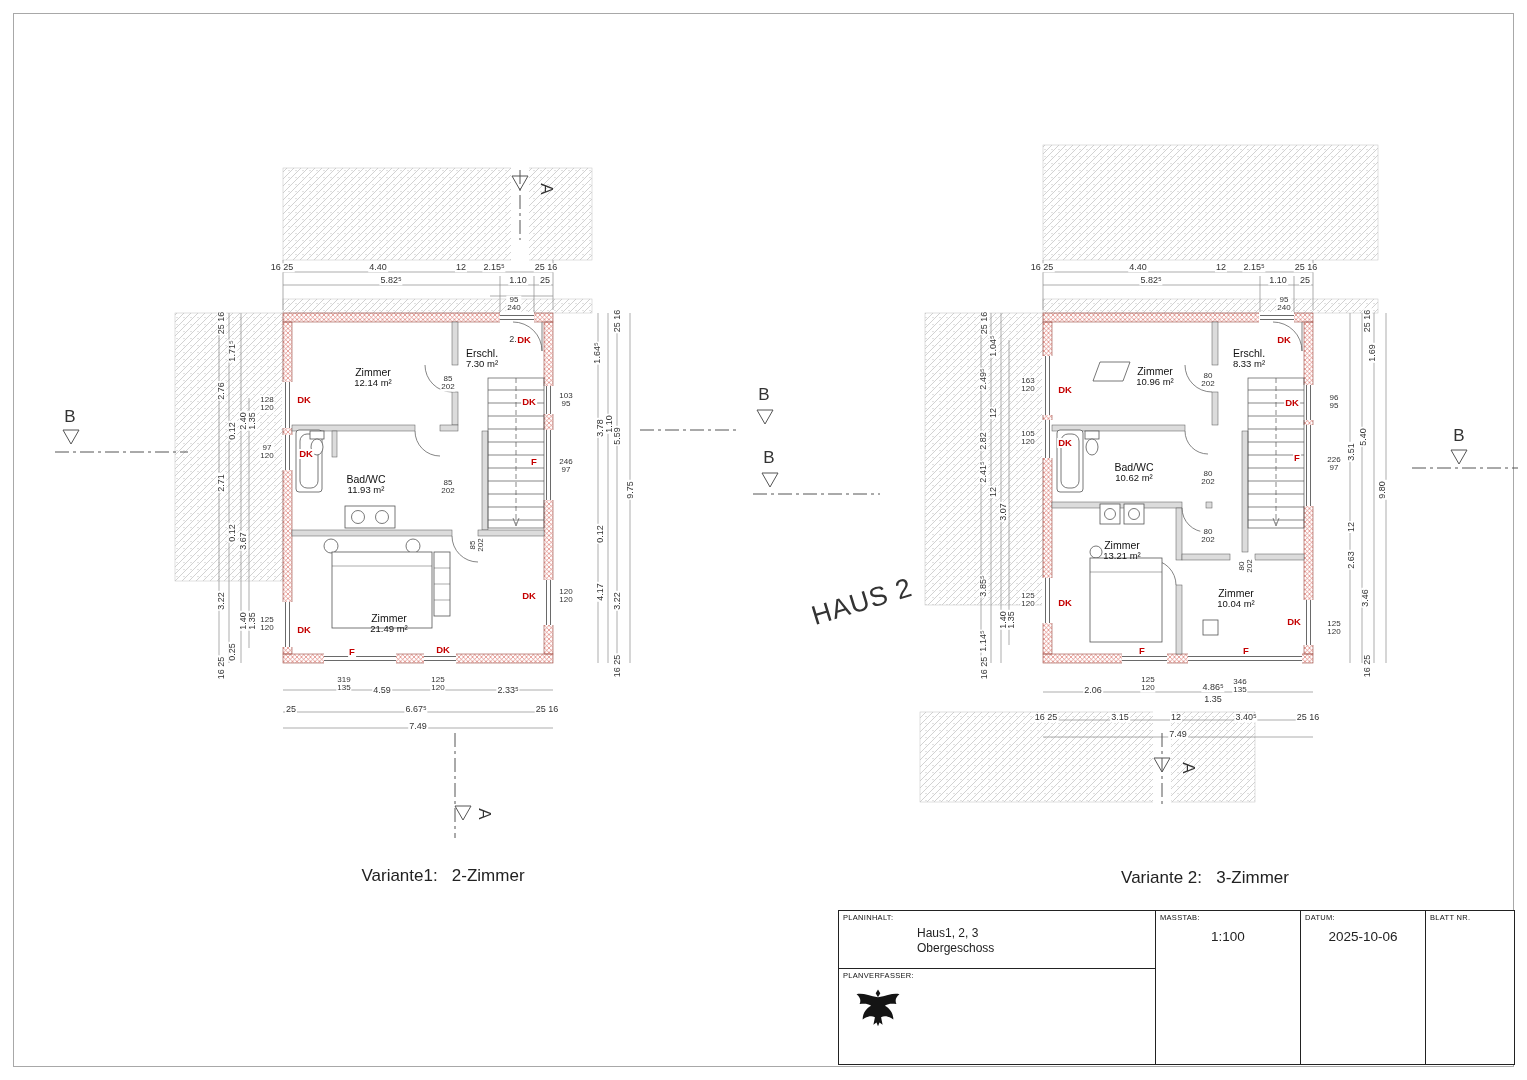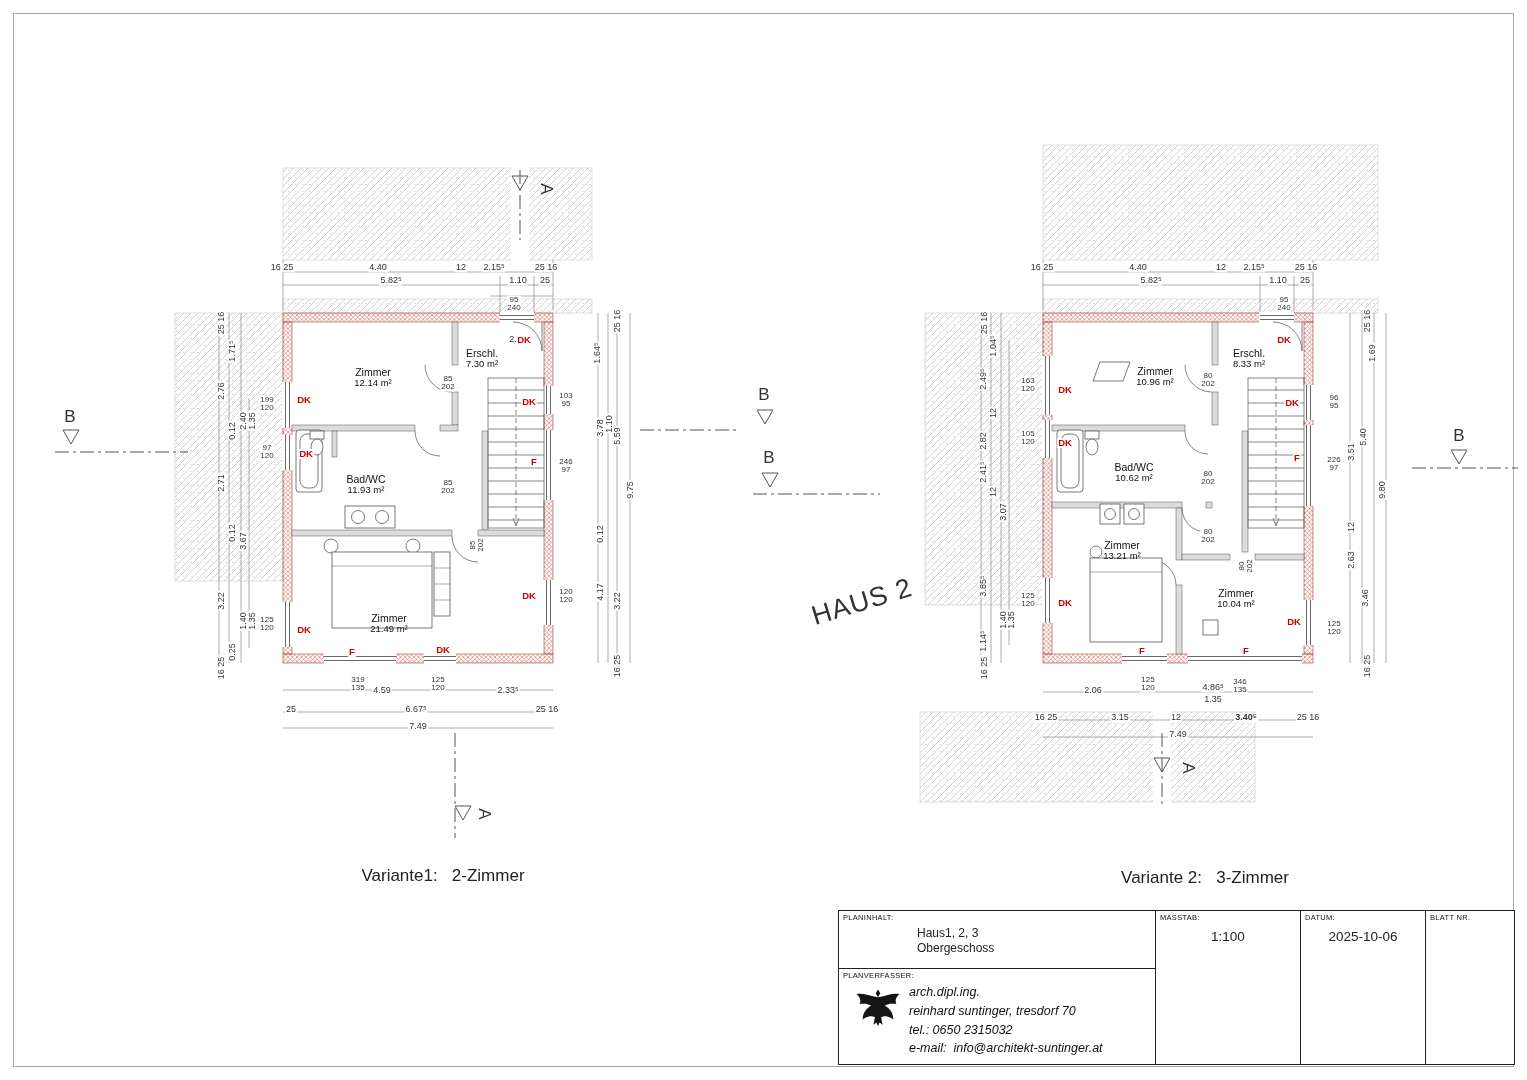--- a/index.html
+++ b/index.html
@@ -329,21 +329,21 @@
       <div class="lbl dim" style="left: 418px; top: 727px; transform: translate(-50%, -50%);">
         <div>7.49</div>
       </div>
     </div>
   <div>
       <div class="lbl tag" style="left: 514px; top: 304px; transform: translate(-50%, -50%);">
         <div>95</div>
         <div>240</div>
       </div>
       <div class="lbl tag" style="left: 267px; top: 404px; transform: translate(-50%, -50%);">
-        <div>199</div>
+        <div>128</div>
         <div>120</div>
       </div>
       <div class="lbl tag" style="left: 267px; top: 452px; transform: translate(-50%, -50%);">
         <div>97</div>
         <div>120</div>
       </div>
       <div class="lbl tag" style="left: 267px; top: 624px; transform: translate(-50%, -50%);">
         <div>125</div>
         <div>120</div>
       </div>
@@ -352,21 +352,21 @@
         <div>95</div>
       </div>
       <div class="lbl tag" style="left: 566px; top: 466px; transform: translate(-50%, -50%);">
         <div>246</div>
         <div>97</div>
       </div>
       <div class="lbl tag" style="left: 566px; top: 596px; transform: translate(-50%, -50%);">
         <div>120</div>
         <div>120</div>
       </div>
-      <div class="lbl tag" style="left: 358px; top: 684px; transform: translate(-50%, -50%);">
+      <div class="lbl tag" style="left: 344px; top: 684px; transform: translate(-50%, -50%);">
         <div>319</div>
         <div>135</div>
       </div>
       <div class="lbl tag" style="left: 438px; top: 684px; transform: translate(-50%, -50%);">
         <div>125</div>
         <div>120</div>
       </div>
     </div>
   <div>
       <div class="lbl tag" style="left: 448px; top: 383px; transform: translate(-50%, -50%);">
@@ -547,21 +547,21 @@
       </div>
       <div class="lbl dim" style="left: 1213px; top: 700px; transform: translate(-50%, -50%);">
         <div>1.35</div>
       </div>
       <div class="lbl dim" style="left: 1120px; top: 718px; transform: translate(-50%, -50%);">
         <div>3.15</div>
       </div>
       <div class="lbl dim" style="left: 1176px; top: 718px; transform: translate(-50%, -50%);">
         <div>12</div>
       </div>
-      <div class="lbl dim" style="left: 1246px; top: 718px; transform: translate(-50%, -50%); font-weight: bold;">
+      <div class="lbl dim" style="left: 1246px; top: 718px; transform: translate(-50%, -50%);">
         <div>3.40⁵</div>
       </div>
       <div class="lbl dim" style="left: 1046px; top: 718px; transform: translate(-50%, -50%);">
         <div>16 25</div>
       </div>
       <div class="lbl dim" style="left: 1308px; top: 718px; transform: translate(-50%, -50%);">
         <div>25 16</div>
       </div>
       <div class="lbl dim" style="left: 1178px; top: 735px; transform: translate(-50%, -50%);">
         <div>7.49</div>
@@ -698,26 +698,20 @@
         <div>Obergeschoss</div>
       </div>
     </div>
     <div class="tb-cell tb-planverfasser">
       <div class="tb-label">PLANVERFASSER:</div>
       <div class="tb-pv-row">
         <svg class="eagle" width="46" height="56" viewBox="0 0 60 60">
           <path fill="#141414" d="M30 2 L33 7 L30 12 L27 7 Z"></path>
           <path fill="#141414" d="M30 12 C18 10 10 6 2 8 C7 12 8 16 6 21 C12 20 16 20 21 23 C14 27 10 33 10 41 C16 37 21 36 26 38 L24 48 L28 45 L30 50 L32 45 L36 48 L34 38 C39 36 44 37 50 41 C50 33 46 27 39 23 C44 20 48 20 54 21 C52 16 53 12 58 8 C50 6 42 10 30 12 Z"></path>
         </svg>
-        <div class="tb-pv-lines">
-            <div class="lbl pv-line"><div>arch.dipl.ing.</div></div>
-            <div class="lbl pv-line"><div>reinhard suntinger, tresdorf 70</div></div>
-            <div class="lbl pv-line"><div>tel.: 0650 2315032</div></div>
-            <div class="lbl pv-line"><div>e-mail:  info@architekt-suntinger.at</div></div>
-          </div>
       </div>
     </div>
   </div>
   <div class="tb-right">
     <div class="tb-bottomrow">
       <div class="tb-cell tb-masstab">
         <div class="tb-label">MASSTAB:</div>
         <div class="tb-val">1:100</div>
       </div>
       <div class="tb-cell tb-datum">

